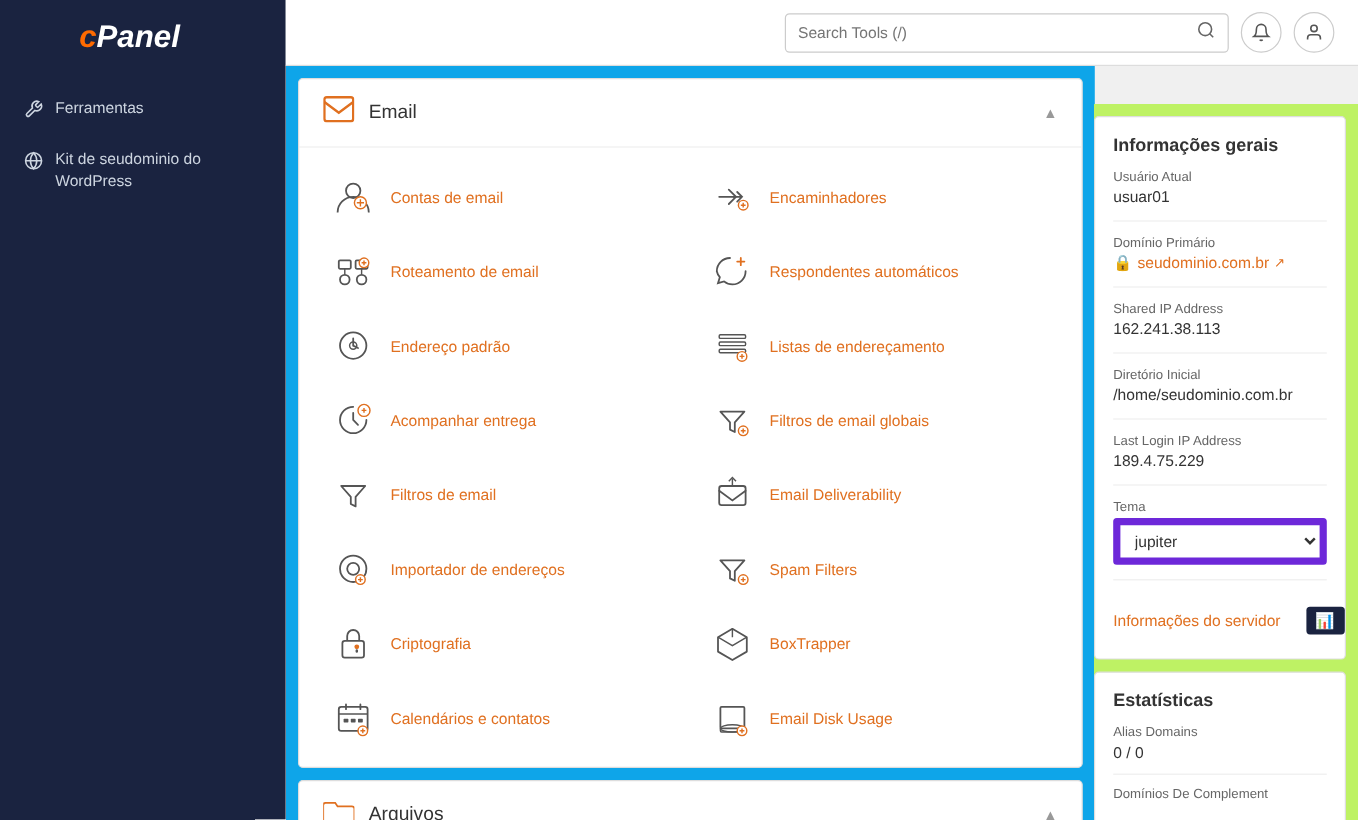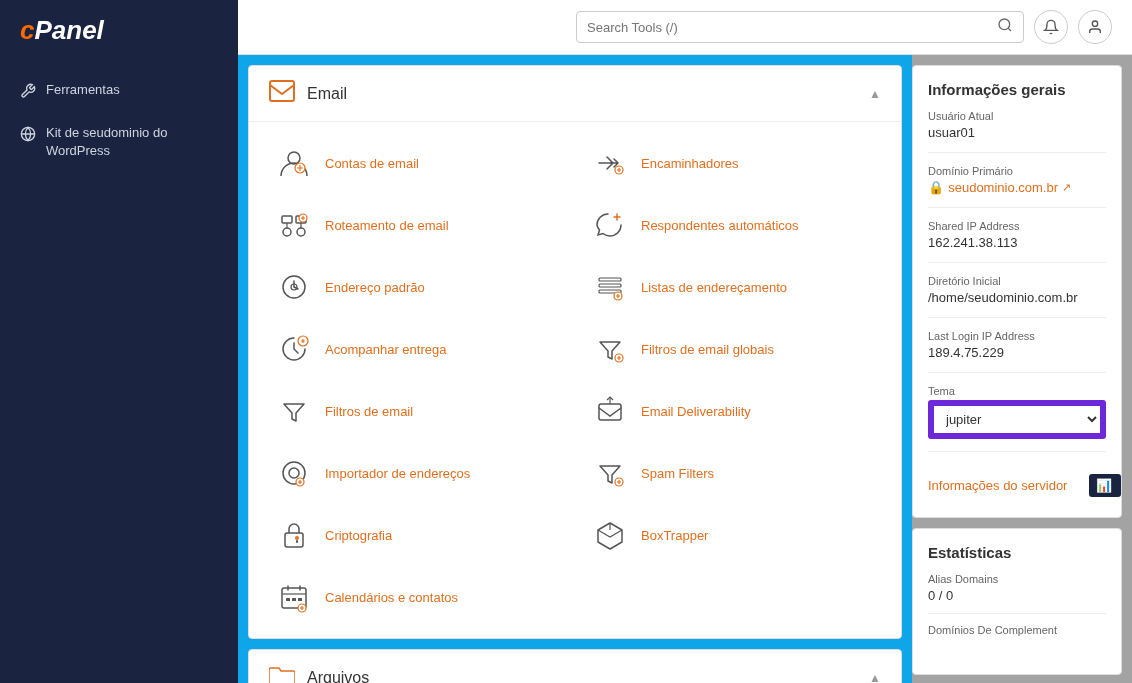--- a/index.html
+++ b/index.html
@@ -47,21 +47,21 @@
       gap: 10px;
       height: 55px;
     }
     .search-box {
       display: flex;
       align-items: center;
       border: 1px solid #ccc;
       border-radius: 4px;
       padding: 5px 10px;
       gap: 6px;
-      width: 448px;
+      width: 370px;
       background: #fff;
     }
     .search-box input {
       border: none;
       outline: none;
       font-size: 13px;
       color: #555;
       width: 100%;
       background: transparent;
     }
@@ -163,23 +163,24 @@
     .grid-item-label {
       font-size: 13px;
       color: #e07020;
       text-decoration: none;
     }
 
     
     .right-sidebar {
       width: 220px;
       flex-shrink: 0;
-      background: #a3a3a3;
+      background: #bef264;
       overflow-y: auto;
       padding: 10px 0 10px 0;
+      margin-top: 32px;
     }
     .info-card {
       background: #fff;
       border: 1px solid #ddd;
       border-radius: 4px;
       margin: 0 10px 10px 0;
       padding: 15px;
     }
     .info-card-title {
       font-size: 15px;
@@ -266,20 +267,21 @@
     .stat-value {
       font-size: 13px;
       color: #333;
     }
 
     
     .cpanel-logo {
       display: flex;
       align-items: center;
       padding: 15px 20px 15px;
+      margin-left: 46px;
     }
     .cpanel-logo-text {
       font-size: 26px;
       font-weight: 700;
       color: #fff;
       font-style: italic;
     }
     .cpanel-logo-text .c {
       color: #ff6a00;
     }
@@ -531,20 +533,32 @@
                 <path d="M11 6v4M23 6v4" stroke="#555" stroke-width="1.5" stroke-linecap="round"></path>
                 <rect x="9" y="18" width="4" height="3" rx="0.5" fill="#555"></rect>
                 <rect x="15" y="18" width="4" height="3" rx="0.5" fill="#555"></rect>
                 <rect x="21" y="18" width="4" height="3" rx="0.5" fill="#555"></rect>
                 <circle cx="25" cy="28" r="4" fill="#fff" stroke="#e07020" stroke-width="1.2"></circle>
                 <path d="M23 28h4M25 26v4" stroke="#e07020" stroke-width="1.2"></path>
               </svg>
             </div>
             <span class="grid-item-label">Calendários e contatos</span>
           </div>
+          <div class="grid-item">
+            <div class="grid-item-icon">
+              <svg width="34" height="34" viewBox="0 0 34 34" fill="none">
+                <rect x="7" y="8" width="20" height="18" rx="1" stroke="#555" stroke-width="1.5" fill="none"></rect>
+                <ellipse cx="17" cy="26" rx="10" ry="3" stroke="#555" stroke-width="1.2" fill="none"></ellipse>
+                <path d="M7 26v2a1 1 0 0 0 1 1h18a1 1 0 0 0 1-1v-2" stroke="#555" stroke-width="1.2"></path>
+                <circle cx="25" cy="28" r="4" fill="#fff" stroke="#e07020" stroke-width="1.2"></circle>
+                <path d="M23 28h4M25 26v4" stroke="#e07020" stroke-width="1.2"></path>
+              </svg>
+            </div>
+            <span class="grid-item-label">Email Disk Usage</span>
+          </div>
         </div>
       </div>
 
       <div class="section-arquivos section">
         <div class="section-header">
           <div class="section-header-left">
             <span class="section-icon">
               <svg width="26" height="22" viewBox="0 0 26 22" fill="none">
                 <path d="M2 4h8l2 3h12a2 2 0 0 1 2 2v11a2 2 0 0 1-2 2H2a2 2 0 0 1-2-2V6a2 2 0 0 1 2-2z" stroke="#e07020" stroke-width="1.5" fill="none"></path>
               </svg>

